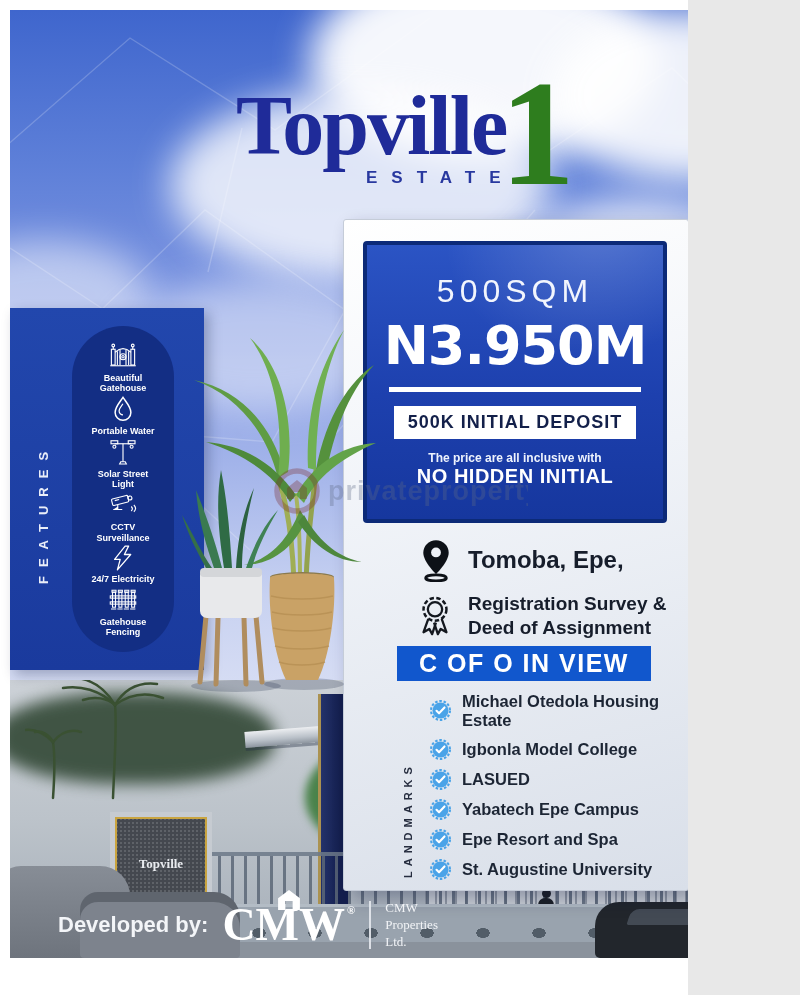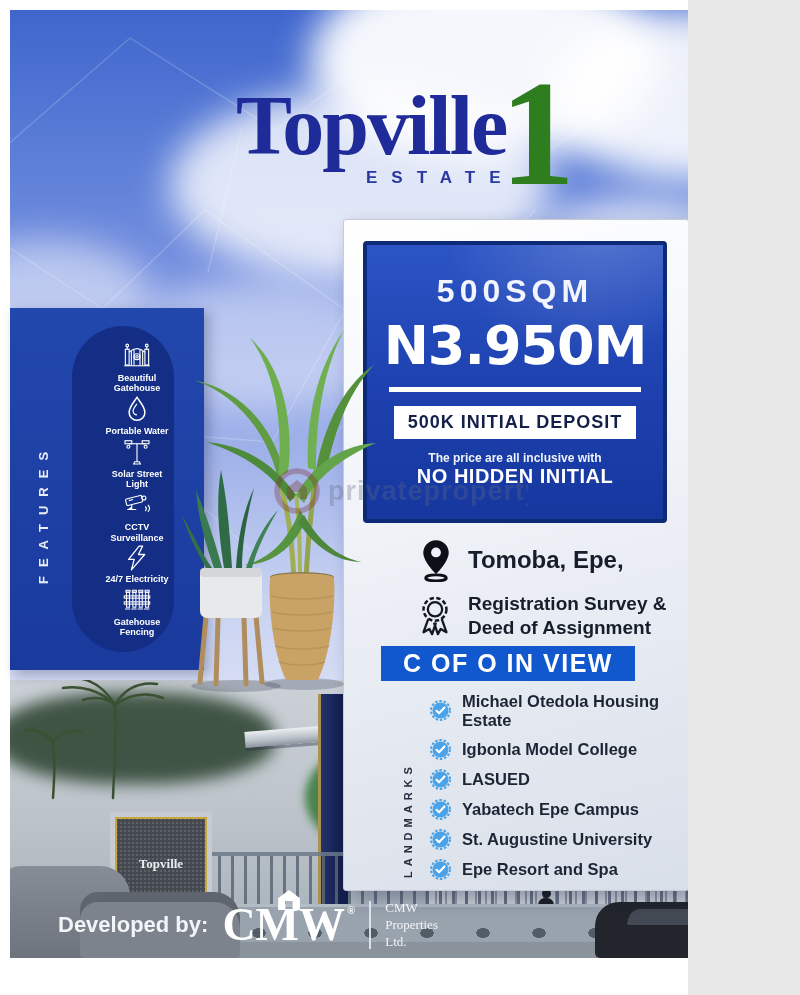--- a/index.html
+++ b/index.html
@@ -26,51 +26,51 @@
       letter-spacing:14px;color:#28389f;}
   .brand-one{position:absolute;left:500px;top:58px;z-index:3;font-family:"Liberation Serif",serif;
       font-weight:bold;font-size:150px;line-height:1;color:#2e7d1e;}
   
   .features{position:absolute;left:10px;top:308px;width:194px;height:362px;z-index:3;
       background:linear-gradient(180deg,#2247ad,#1a3a9d);box-shadow:5px 5px 12px rgba(10,20,60,.28);}
   .vtext{writing-mode:vertical-rl;transform:rotate(180deg);}
   .features-heading{position:absolute;left:26px;top:96px;height:180px;
       font-size:13px;font-weight:bold;letter-spacing:9px;color:#eaeef9;}
   .capsule{position:absolute;left:62px;top:18px;width:102px;height:326px;border-radius:52px;
-      background:#132e84;display:flex;flex-direction:column;align-items:flex-end;
+      background:#132e84;display:flex;flex-direction:column;align-items:center;
       justify-content:space-evenly;padding:14px 0;box-sizing:border-box;}
   .feat-item{display:flex;flex-direction:column;align-items:center;gap:2px;}
   .feat-item svg{display:block;}
   .feat-label{width:74px;text-align:center;font-size:9px;line-height:1.15;font-weight:600;color:#fff;}
   
   .plants{position:absolute;left:166px;top:310px;z-index:5;}
   
   .card{position:absolute;left:343px;top:219px;width:346px;height:672px;z-index:4;
       background:linear-gradient(165deg,#ffffff 0%,#f0f3f8 40%,#d9dfe9 100%);
       border:1px solid #c5ccd8;border-radius:3px;box-sizing:border-box;
       box-shadow:8px 8px 18px rgba(10,20,60,.32);}
   .price-panel{position:absolute;left:19px;top:21px;width:304px;height:282px;box-sizing:border-box;
       background:linear-gradient(180deg,#2b54c4 0%,#1d40ae 55%,#16379e 100%);
       border:4px solid #0c2a78;border-radius:4px;text-align:center;overflow:hidden;}
   .price-panel::before{content:"";position:absolute;right:-50px;top:-90px;width:280px;height:230px;
       background:radial-gradient(ellipse at 65% 35%,rgba(255,255,255,.20),rgba(255,255,255,0) 62%);
       transform:rotate(-18deg);}
-  .size{margin-top:28px;font-size:32px;letter-spacing:5px;font-weight:700;color:#f2f5fd;position:relative;}
+  .size{margin-top:28px;font-size:32px;letter-spacing:5px;font-weight:400;color:#f2f5fd;position:relative;}
   .price{margin-top:4px;font-family:"DejaVu Sans",sans-serif;font-weight:bold;font-size:54px;
       letter-spacing:-1px;color:#ffffff;position:relative;}
   .divider{width:252px;height:5px;background:#ffffff;margin:10px auto 0;position:relative;}
   .deposit{display:inline-block;margin-top:14px;background:#ffffff;color:#13204a;font-weight:bold;
       font-size:18px;letter-spacing:1px;padding:6px 14px;position:relative;}
   .note1{margin-top:12px;font-size:12px;font-weight:600;color:#eef3fd;position:relative;}
   .note2{font-size:20px;font-weight:800;letter-spacing:.5px;color:#ffffff;position:relative;}
   .loc-row1{position:absolute;left:76px;top:318px;display:flex;align-items:center;gap:16px;}
   .loc-row2{position:absolute;left:70px;top:372px;display:flex;align-items:center;gap:12px;}
   .loc-text{font-size:24px;font-weight:600;color:#161d2b;}
   .docs-text{font-size:19px;font-weight:600;color:#161d2b;line-height:1.25;}
-  .banner{position:absolute;left:37px;top:426px;width:254px;height:35px;background:#1157cd;
+  .banner{position:absolute;left:53px;top:426px;width:254px;height:35px;background:#1157cd;
       color:#ffffff;font-weight:800;font-size:25px;letter-spacing:1.5px;text-align:center;
       line-height:35px;}
   .landmarks{position:absolute;left:58px;top:472px;width:274px;height:188px;}
   .landmarks-heading{position:absolute;left:0;top:2px;height:184px;font-size:11px;font-weight:bold;
       letter-spacing:5px;color:#262d3f;}
   .lm-list{position:absolute;left:28px;top:0;height:100%;display:flex;flex-direction:column;
       justify-content:space-between;}
   .lm-item{display:flex;align-items:center;gap:11px;}
   .lm-label{font-size:16.5px;font-weight:600;color:#1c2534;line-height:1.15;max-width:200px;}
   
@@ -382,30 +382,30 @@
           </svg>
           <span class="lm-label">Yabatech Epe Campus</span>
         </div>
 
         <div class="lm-item">
           <svg width="21" height="21" viewBox="0 0 20 20">
             <circle cx="10" cy="10" r="7.6" fill="#4aa3e8"></circle>
             <circle cx="10" cy="10" r="9" fill="none" stroke="#4aa3e8" stroke-width="2" stroke-dasharray="2.4 1.7"></circle>
             <path d="M6.2 10.3 l2.4 2.4 l5.2 -5.6" fill="none" stroke="#ffffff" stroke-width="2" stroke-linecap="round" stroke-linejoin="round"></path>
           </svg>
+          <span class="lm-label">Epe Resort and Spa</span>
+        </div>
+
+        <div class="lm-item">
+          <svg width="21" height="21" viewBox="0 0 20 20">
+            <circle cx="10" cy="10" r="7.6" fill="#4aa3e8"></circle>
+            <circle cx="10" cy="10" r="9" fill="none" stroke="#4aa3e8" stroke-width="2" stroke-dasharray="2.4 1.7"></circle>
+            <path d="M6.2 10.3 l2.4 2.4 l5.2 -5.6" fill="none" stroke="#ffffff" stroke-width="2" stroke-linecap="round" stroke-linejoin="round"></path>
+          </svg>
           <span class="lm-label">St. Augustine University</span>
-        </div>
-
-        <div class="lm-item">
-          <svg width="21" height="21" viewBox="0 0 20 20">
-            <circle cx="10" cy="10" r="7.6" fill="#4aa3e8"></circle>
-            <circle cx="10" cy="10" r="9" fill="none" stroke="#4aa3e8" stroke-width="2" stroke-dasharray="2.4 1.7"></circle>
-            <path d="M6.2 10.3 l2.4 2.4 l5.2 -5.6" fill="none" stroke="#ffffff" stroke-width="2" stroke-linecap="round" stroke-linejoin="round"></path>
-          </svg>
-          <span class="lm-label">Epe Resort and Spa</span>
         </div>
 
       </div>
     </div>
   </div>
 
   <svg class="plants" width="215" height="382" viewBox="0 0 215 382">
     <g fill="none" stroke-linecap="round">
       <path d="M128 272 C126 220 120 190 112 168" stroke="#9fae55" stroke-width="5"></path>
       <path d="M140 272 C142 215 148 185 150 160" stroke="#93a34e" stroke-width="5"></path>

